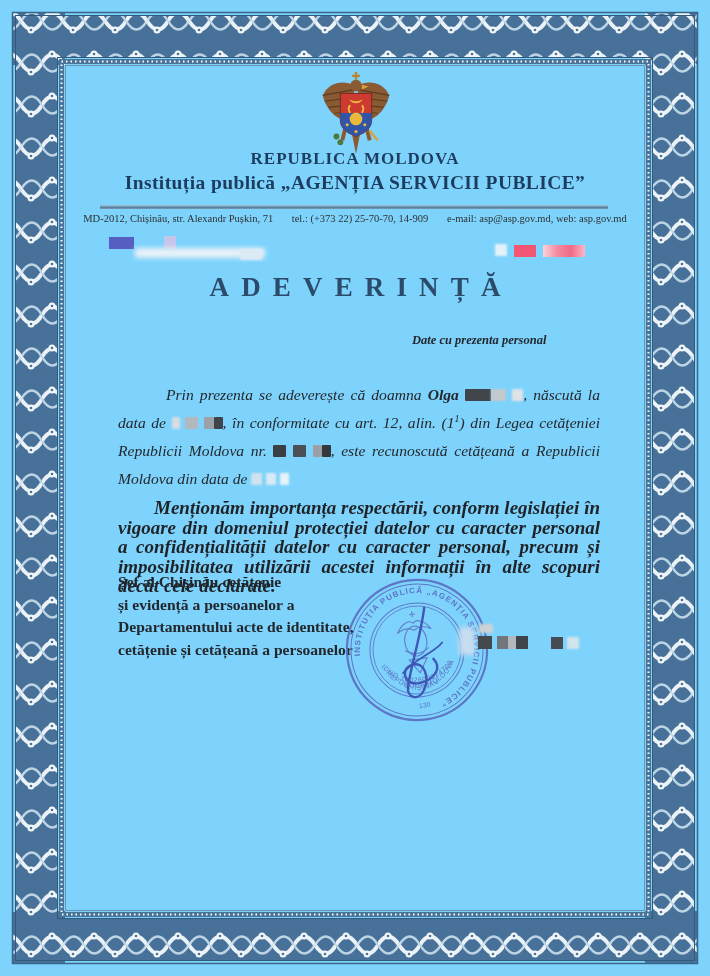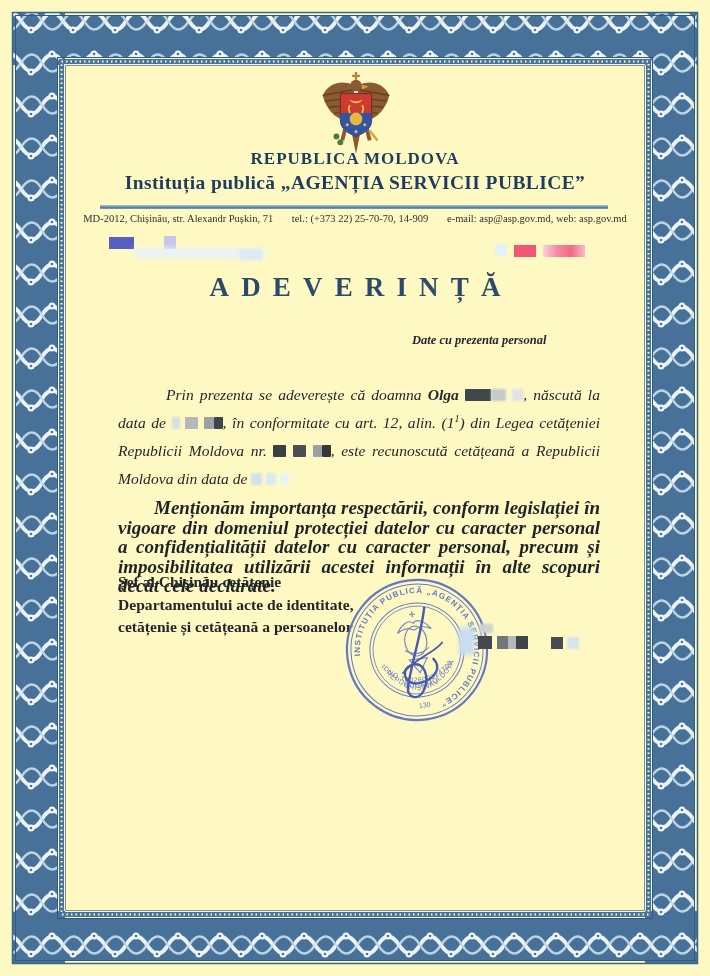--- a/index.html
+++ b/index.html
@@ -1,16 +1,16 @@
 <!DOCTYPE html>
 <html><head>
 <meta charset="utf-8">
 <style>
   html,body{margin:0;padding:0;background:#ffffff;}
-  .page{position:relative;width:710px;height:976px;background:#fef9c3;overflow:hidden;
+  .page{position:relative;width:710px;height:976px;background:#7dd3fc;overflow:hidden;
         font-family:"Liberation Serif",serif;}
   .frame-svg{position:absolute;left:0;top:0;z-index:1;}
   .content{position:absolute;left:0;top:0;width:710px;height:976px;z-index:2;}
 
   .abs{position:absolute;}
   .center{width:710px;text-align:center;}
 
   .coat{left:316px;top:70px;width:80px;height:88px;}
 
   .country{top:149px;font-weight:bold;font-size:17px;color:#1d3c5e;letter-spacing:1px;}
@@ -126,20 +126,21 @@
     <div class="abs subject">Date cu prezenta personal</div>
 
     <div class="abs p1">
       <span>Prin prezenta se adeverește că doamna </span><b>Olga </b><span class="ird" style="width:26px;background:#41464b;"></span><span class="ird blur1" style="width:15px;background:#c4c9cd;"></span> <span class="ird blur1" style="width:11px;background:#dfe3e6;"></span><span>, născută la data de </span><span class="ird blur1" style="width:8px;background:#d9dde1;"></span> <span class="ird" style="width:13px;background:#b3b8bd;"></span> <span class="ird" style="width:10px;background:#9ba1a7;"></span><span class="ird" style="width:9px;background:#3f444a;"></span><span>, în conformitate cu art. 12, alin. (1</span><sup>1</sup><span>) din Legea cetățeniei Republicii Moldova nr. </span><span class="ird" style="width:13px;background:#3a3f44;"></span> <span class="ird" style="width:13px;background:#4a4f55;"></span> <span class="ird" style="width:9px;background:#9aa0a6;"></span><span class="ird" style="width:9px;background:#33383d;"></span><span>, este recunoscută cetățeană a Republicii Moldova din data de </span><span class="ird blur1" style="width:11px;background:#cfe3ee;"></span> <span class="ird blur1" style="width:10px;background:#d9eaf2;"></span> <span class="ird blur1" style="width:9px;background:#e7f2f7;"></span>
     </div>
 
     <div class="abs p2">Menționăm importanța respectării, conform legislației în vigoare din domeniul protecției datelor cu caracter personal a confidențialității datelor cu caracter personal, precum și imposibilitatea utilizării acestei informații în alte scopuri decât cele declarate.</div>
 
     <div class="abs sig">
       <div>Șef al Chișinău cetățenie</div>
+      <div>și evidență a persoanelor a</div>
       <div>Departamentului acte de identitate,</div>
       <div>cetățenie și cetățeană a persoanelor</div>
     </div>
 
     <svg class="abs stamp" viewBox="0 0 150 150">
       <defs>
         <path id="arcOuterTop" d="M75,75 m-57,0 a57,57 0 1,1 114,0 a57,57 0 1,1 -114,0"></path>
         <path id="arcIdno" d="M34,82 A46,46 0 0,0 116,82"></path>
         <path id="arcCountry" d="M40,92 A40,40 0 0,0 110,92"></path>
         <path id="arcCity" d="M50,103 A32,32 0 0,0 100,103"></path>

